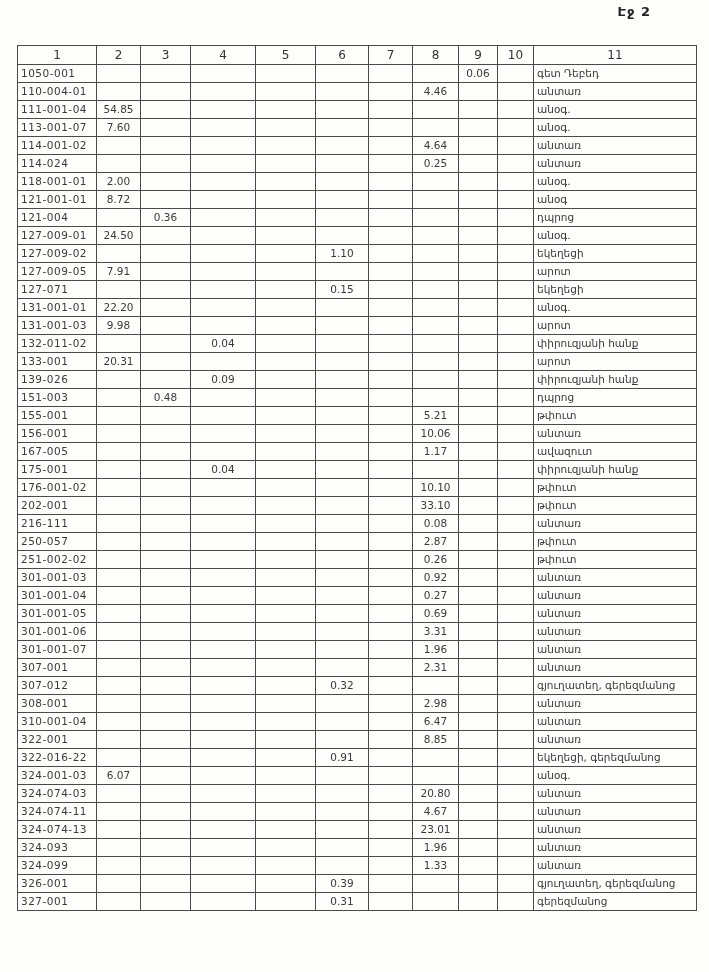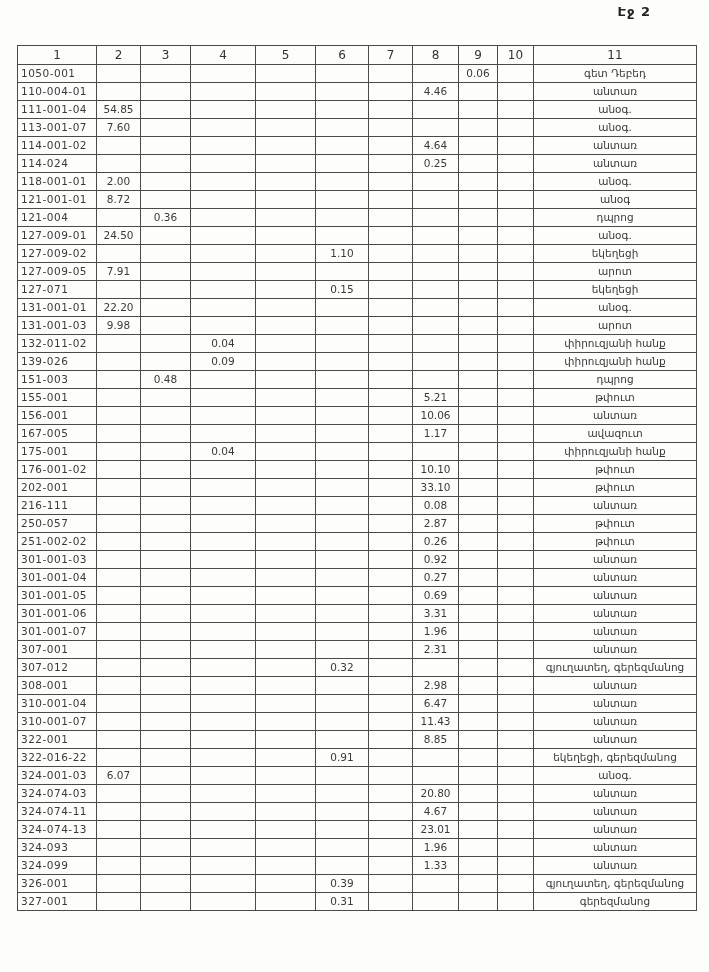--- a/index.html
+++ b/index.html
@@ -47,21 +47,21 @@
   }
   table.main tbody td {
     height: 17.3px;
     font-size: 10.5px;
     line-height: 17px;
     padding: 0 3px;
     color: #3a3a3a;
   }
   td.code { text-align: left; letter-spacing: 0.5px; margin-top: 12px; }
   td.num  { text-align: center; }
-  td.landuse { text-align: center; border-bottom-style: solid; }
+  td.landuse { text-align: left; border-bottom-style: solid; }
 </style>
 </head>
 <body>
 
 <div class="page">
   <div class="page-label">Էջ 2</div>
 
   <table class="main">
     <colgroup>
       <col style="width:79px">
@@ -294,20 +294,33 @@
           <td class="num">0.04</td>
           <td class="num"></td>
           <td class="num"></td>
           <td class="num"></td>
           <td class="num"></td>
           <td class="num"></td>
           <td class="num"></td>
           <td class="landuse">փիրուզյանի հանք</td>
         </tr>
         <tr>
+          <td class="code">133-001</td>
+          <td class="num">20.31</td>
+          <td class="num"></td>
+          <td class="num"></td>
+          <td class="num"></td>
+          <td class="num"></td>
+          <td class="num"></td>
+          <td class="num"></td>
+          <td class="num"></td>
+          <td class="num"></td>
+          <td class="landuse">արոտ</td>
+        </tr>
+        <tr>
           <td class="code">139-026</td>
           <td class="num"></td>
           <td class="num"></td>
           <td class="num">0.09</td>
           <td class="num"></td>
           <td class="num"></td>
           <td class="num"></td>
           <td class="num"></td>
           <td class="num"></td>
           <td class="num"></td>
@@ -549,33 +562,20 @@
         </tr>
         <tr>
           <td class="code">310-001-04</td>
           <td class="num"></td>
           <td class="num"></td>
           <td class="num"></td>
           <td class="num"></td>
           <td class="num"></td>
           <td class="num"></td>
           <td class="num">6.47</td>
-          <td class="num"></td>
-          <td class="num"></td>
-          <td class="landuse">անտառ</td>
-        </tr>
-        <tr>
-          <td class="code">310-001-07</td>
-          <td class="num"></td>
-          <td class="num"></td>
-          <td class="num"></td>
-          <td class="num"></td>
-          <td class="num"></td>
-          <td class="num"></td>
-          <td class="num">11.43</td>
           <td class="num"></td>
           <td class="num"></td>
           <td class="landuse">անտառ</td>
         </tr>
         <tr>
           <td class="code">322-001</td>
           <td class="num"></td>
           <td class="num"></td>
           <td class="num"></td>
           <td class="num"></td>

